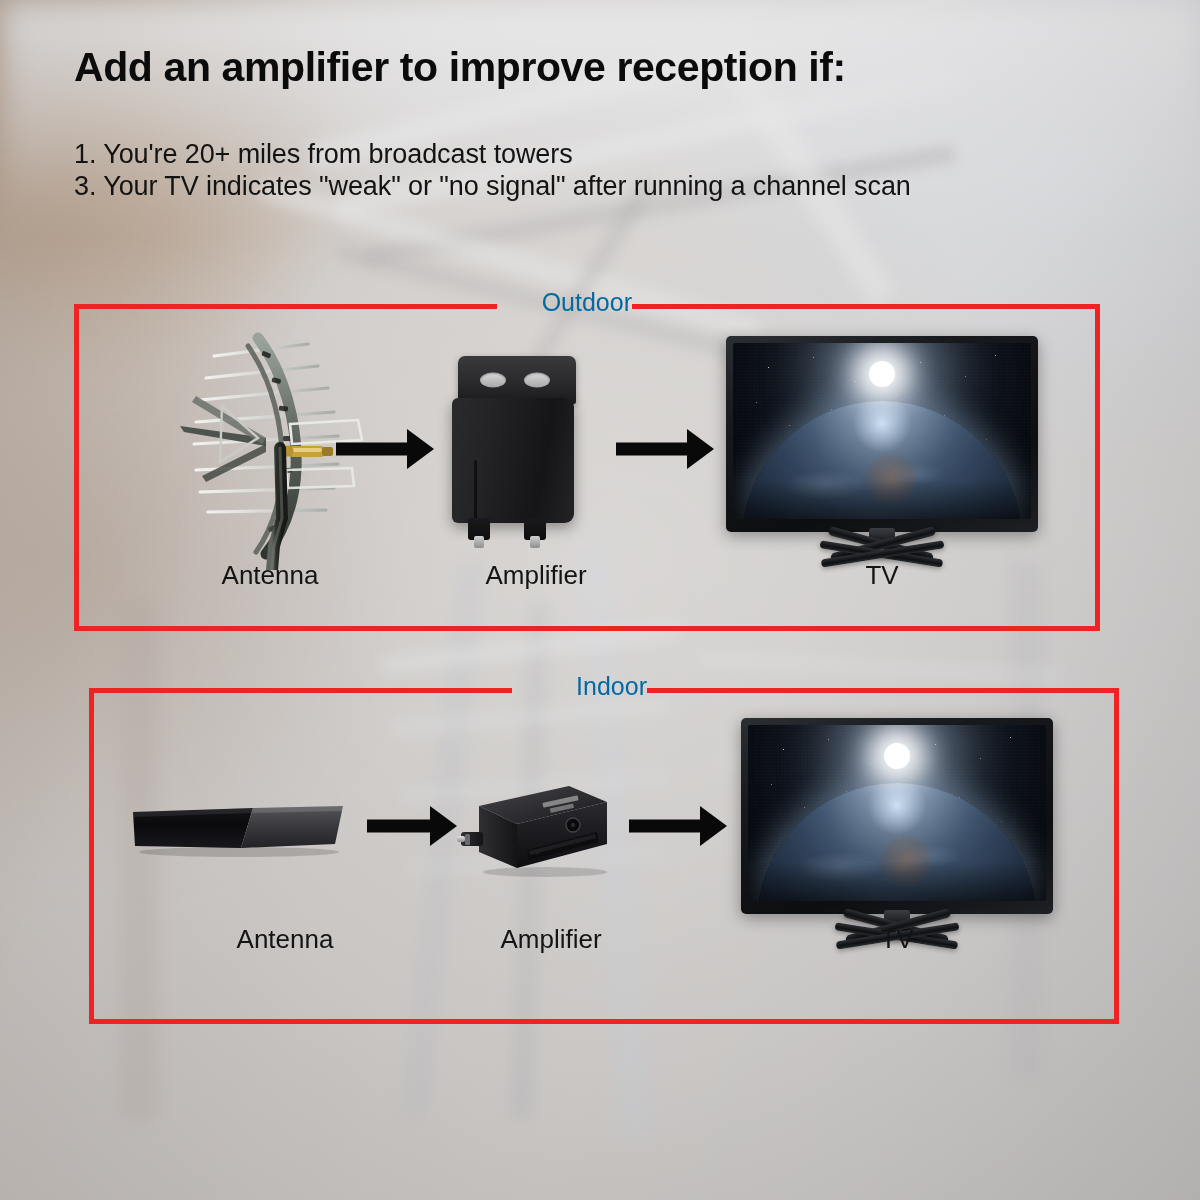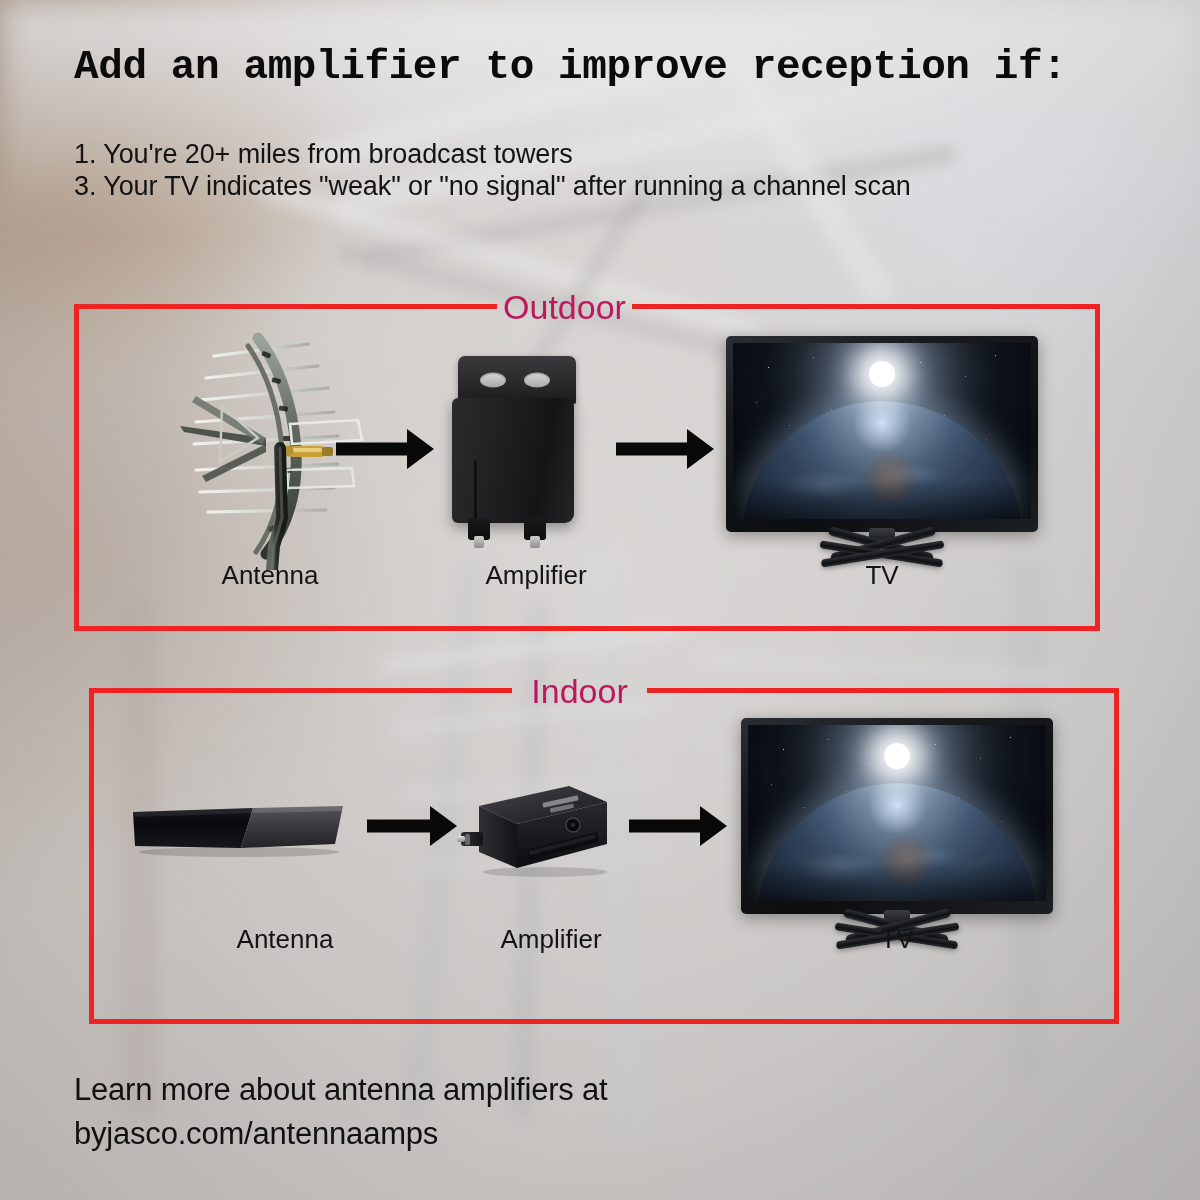--- a/index.html
+++ b/index.html
@@ -57,38 +57,37 @@
   .bg-wash{
     position:absolute;inset:0;
     background:linear-gradient(180deg,rgba(226,223,221,0.30) 0%,rgba(206,202,199,0.42) 50%,rgba(200,196,193,0.50) 100%);
   }
 
   
   .headline{
     position:absolute;left:74px;top:44px;
     font-size:41px;font-weight:bold;color:#0b0b0b;letter-spacing:-0.4px;
     white-space:nowrap;
-    font-family:Liberation Mono, monospace;
   }
   .bullets{position:absolute;left:74px;top:138px;}
   .bullet{
     font-size:27px;color:#131313;line-height:32px;white-space:nowrap;
     letter-spacing:-0.1px;
   }
   .footer{
     position:absolute;left:74px;top:1068px;
     font-size:31px;color:#111;line-height:44px;letter-spacing:-0.2px;
   }
 
   
   .section{position:absolute;}
   .frame-edge{position:absolute;background:#ee2424;}
   .sec-label{
-    position:absolute;font-size:34px;color:#be185d;background:transparent;
-    white-space:nowrap;text-align:center;
+    position:absolute;font-size:25px;color:#0369a1;background:transparent;
+    white-space:nowrap;text-align:right;
   }
 
   
   .cap{position:absolute;font-size:26px;color:#141414;white-space:nowrap;}
 
   
   .arrow{position:absolute;}
   .arrow .shaft{position:absolute;left:0;top:50%;transform:translateY(-50%);height:13px;background:#090909;}
   .arrow .head{
     position:absolute;right:0;top:50%;transform:translateY(-50%);
@@ -502,18 +501,14 @@
     <div class="arrow" style="left:540px;top:118px;width:98px;height:40px;">
       <div class="shaft" style="width:74px;"></div>
         <div class="head"></div>
     </div>
 
     <div class="cap" style="left:116px;top:236px;width:160px;text-align:center;">Antenna</div>
     <div class="cap" style="left:382px;top:236px;width:160px;text-align:center;">Amplifier</div>
     <div class="cap" style="left:728px;top:236px;width:160px;text-align:center;">TV</div>
   </div>
 
-  <div class="footer">
-    <div>Learn more about antenna amplifiers at</div>
-    <div>byjasco.com/antennaamps</div>
-  </div>
 
 </div>
 
 </body></html>

